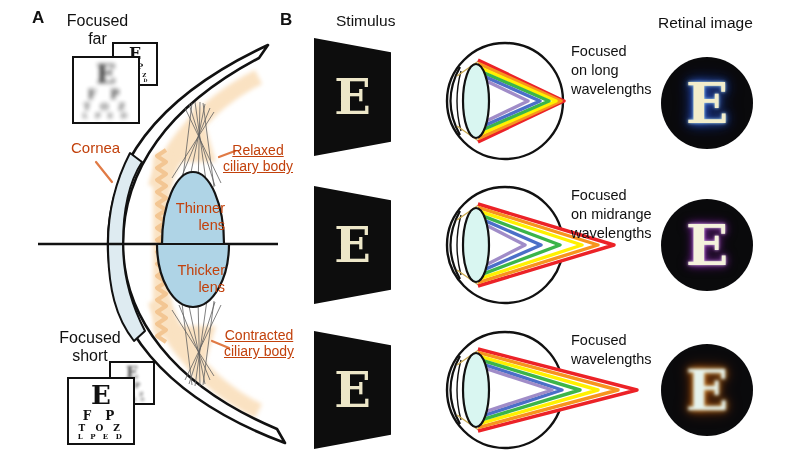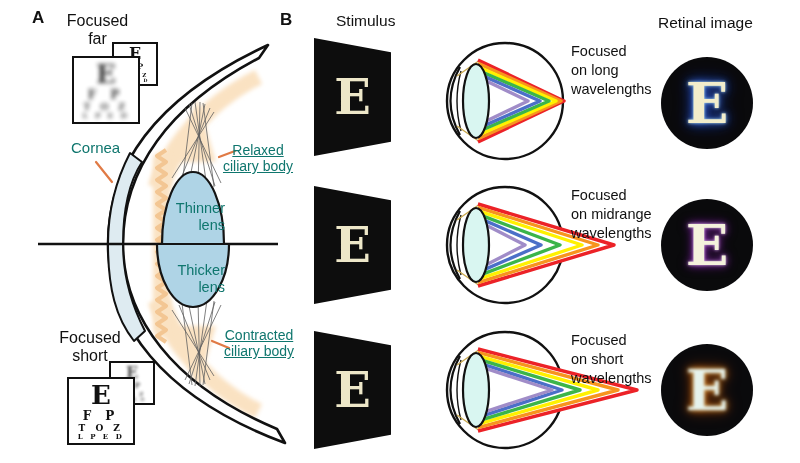--- a/index.html
+++ b/index.html
@@ -2,21 +2,21 @@
 <html><head>
 <meta charset="utf-8">
 <style>
   html,body{margin:0;padding:0;background:#fff;}
   #canvas{position:relative;width:800px;height:463px;background:#fff;overflow:hidden;
           font-family:"Liberation Sans",sans-serif;color:#111;}
   .abs{position:absolute;}
   .panel-label{font-weight:bold;font-size:17px;}
   .hdr{font-size:15.5px;margin-left:12px;}
   .blk-cap{font-size:16px;line-height:1.12;text-align:center;}
-  .orange{color:#0f766e;}
+  .orange{color:#c2410c;}
   .small-cap{font-size:14px;line-height:1.15;text-align:center;text-decoration:underline;}
   .lens-cap{font-size:14.5px;line-height:1.15;text-align:right;}
   .focus-cap{font-size:14.5px;line-height:1.3;text-align:left;}
 
   
   .chart{position:absolute;background:#fff;border:2.2px solid #111;box-sizing:border-box;
          display:flex;flex-direction:column;align-items:center;justify-content:center;
          font-family:"DejaVu Serif",serif;font-weight:700;color:#111;}
   .chart div{line-height:1.12;white-space:nowrap;}
   .chart.big{width:68px;height:68px;}
@@ -236,20 +236,19 @@
     <path d="M38,26 L197,67 L38,108" fill="#fff" stroke-width="3.4" stroke-linejoin="round" stroke="#EC2227"></path>
     <path d="M38,29.4 L178,67 L38,104.6" fill="#fff" stroke-width="3.4" stroke-linejoin="round" stroke="#F7941E"></path>
     <path d="M38,32.8 L158,67 L38,101.2" fill="#fff" stroke-width="3.4" stroke-linejoin="round" stroke="#FFF100"></path>
     <path d="M38,36.2 L140,67 L38,97.8" fill="#fff" stroke-width="3.4" stroke-linejoin="round" stroke="#3BB54A"></path>
     <path d="M38,39.6 L122,67 L38,94.4" fill="#fff" stroke-width="3.4" stroke-linejoin="round" stroke="#4B6FC8"></path>
     <path d="M38,43 L112,67 L38,91" fill="#fff" stroke-width="3.4" stroke-linejoin="round" stroke="#A08CC8"></path>
     <ellipse cx="36" cy="67" rx="13" ry="37" stroke="#111" stroke-width="2.2" fill="#D9F6F1"></ellipse>
   </svg>
   <div class="abs focus-cap" style="left:571px;top:331px;width:105px">
     <div>Focused</div>
-    <div>on short</div>
     <div>wavelengths</div>
   </div>
   <div class="retina" style="top:344px">
     <span class="ret-e fringe-orange">E</span>
   </div>
 
 </div>
 
 </body></html>

